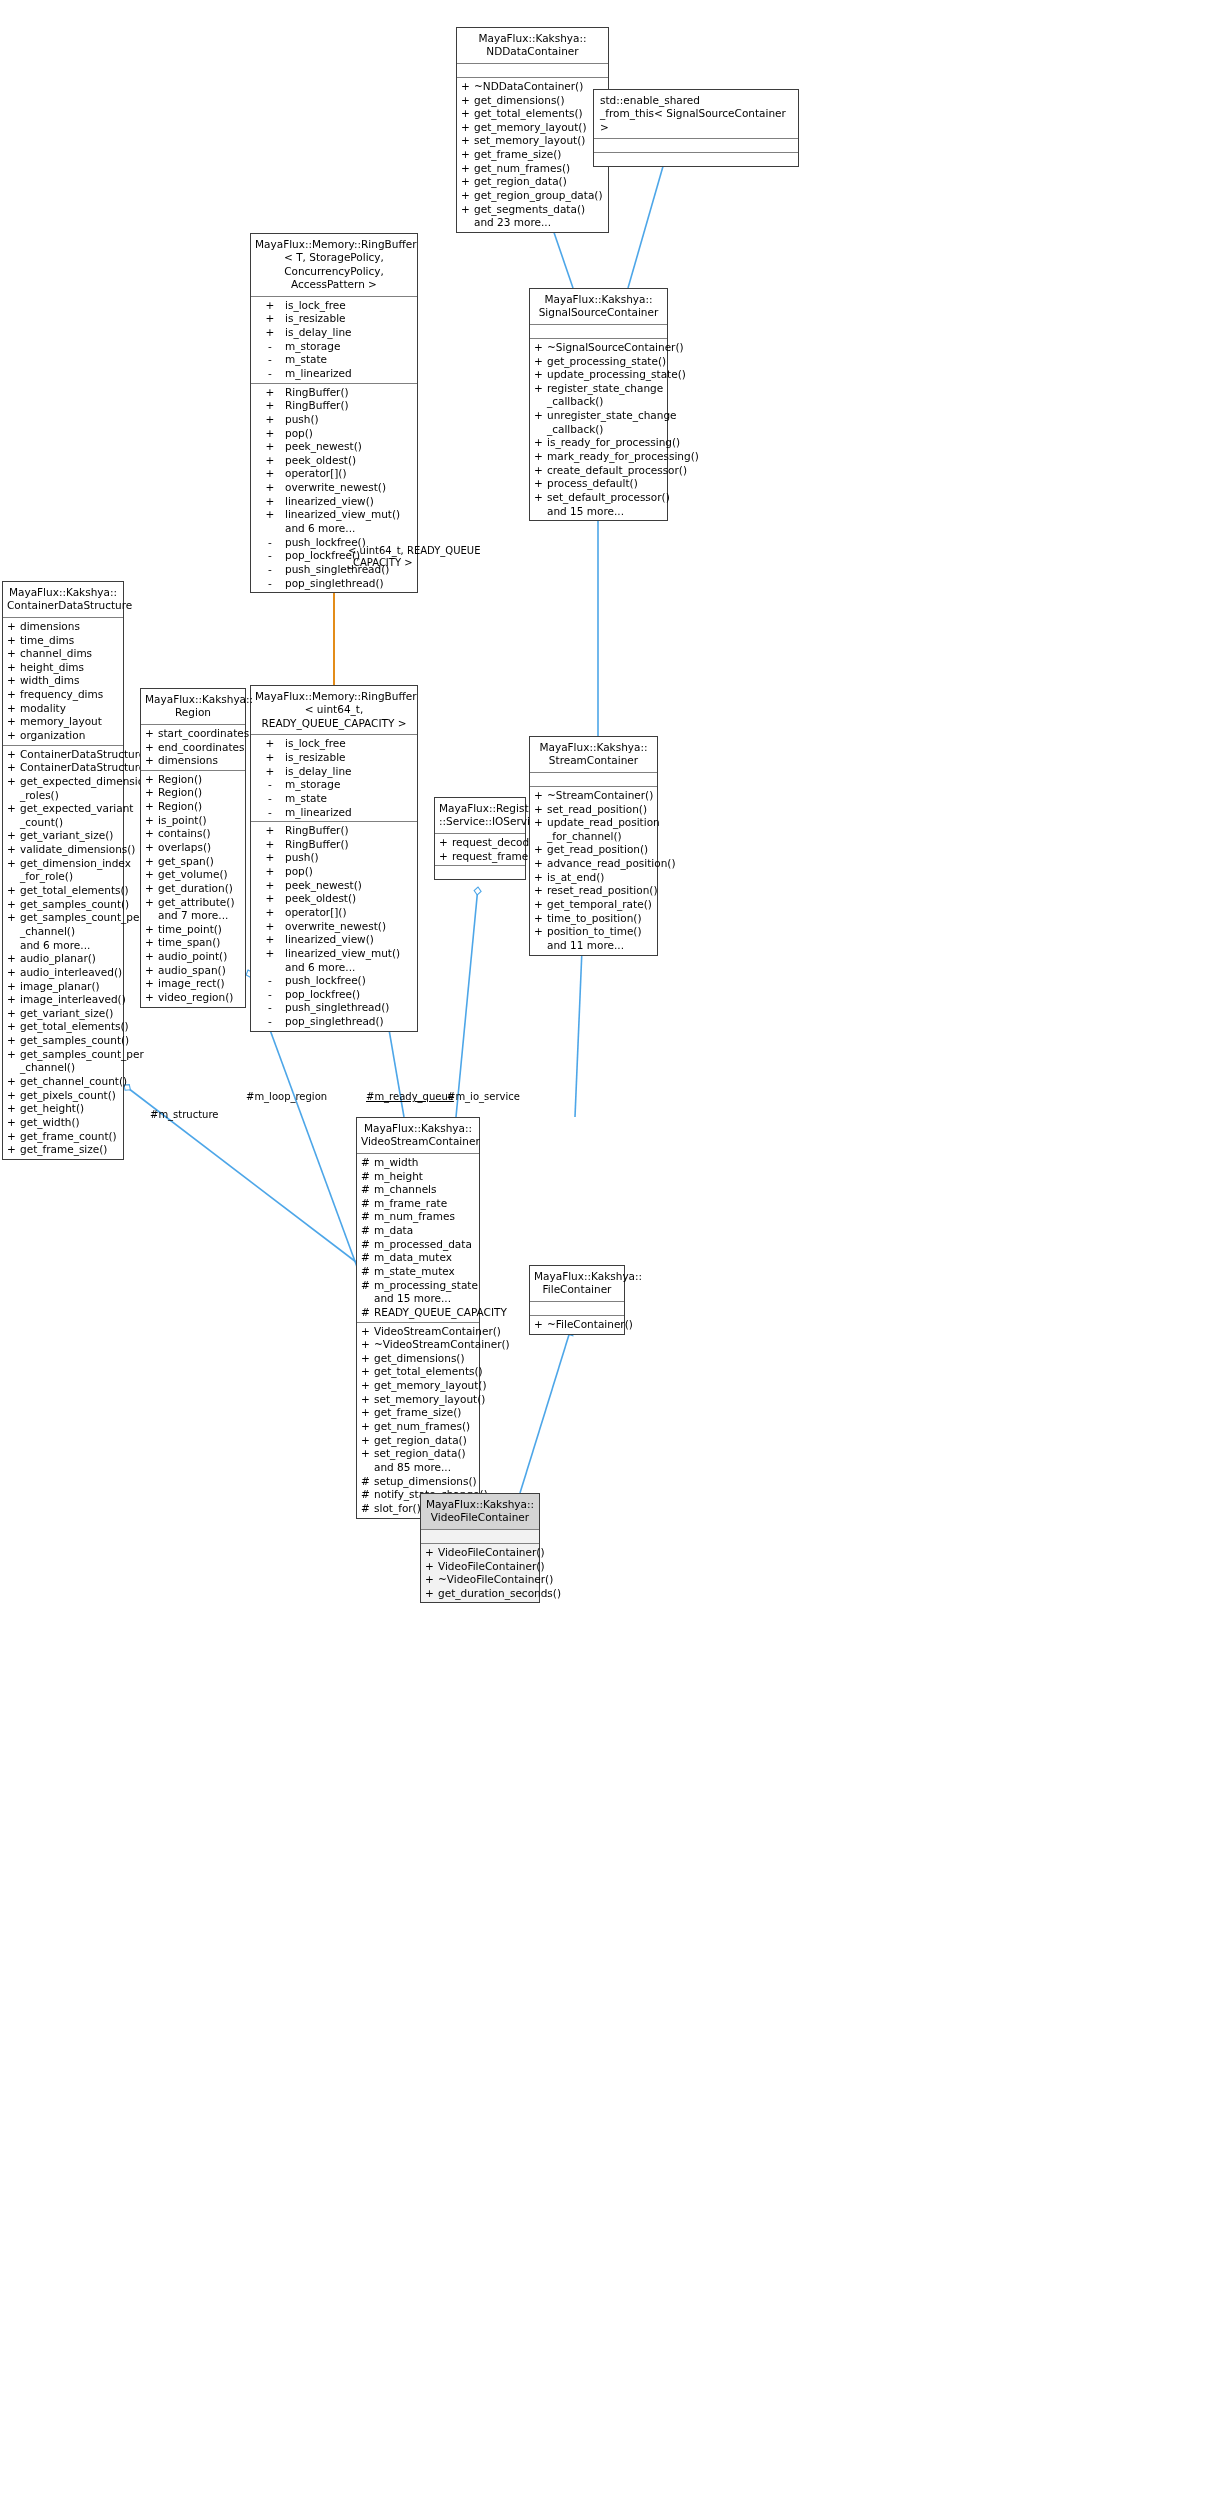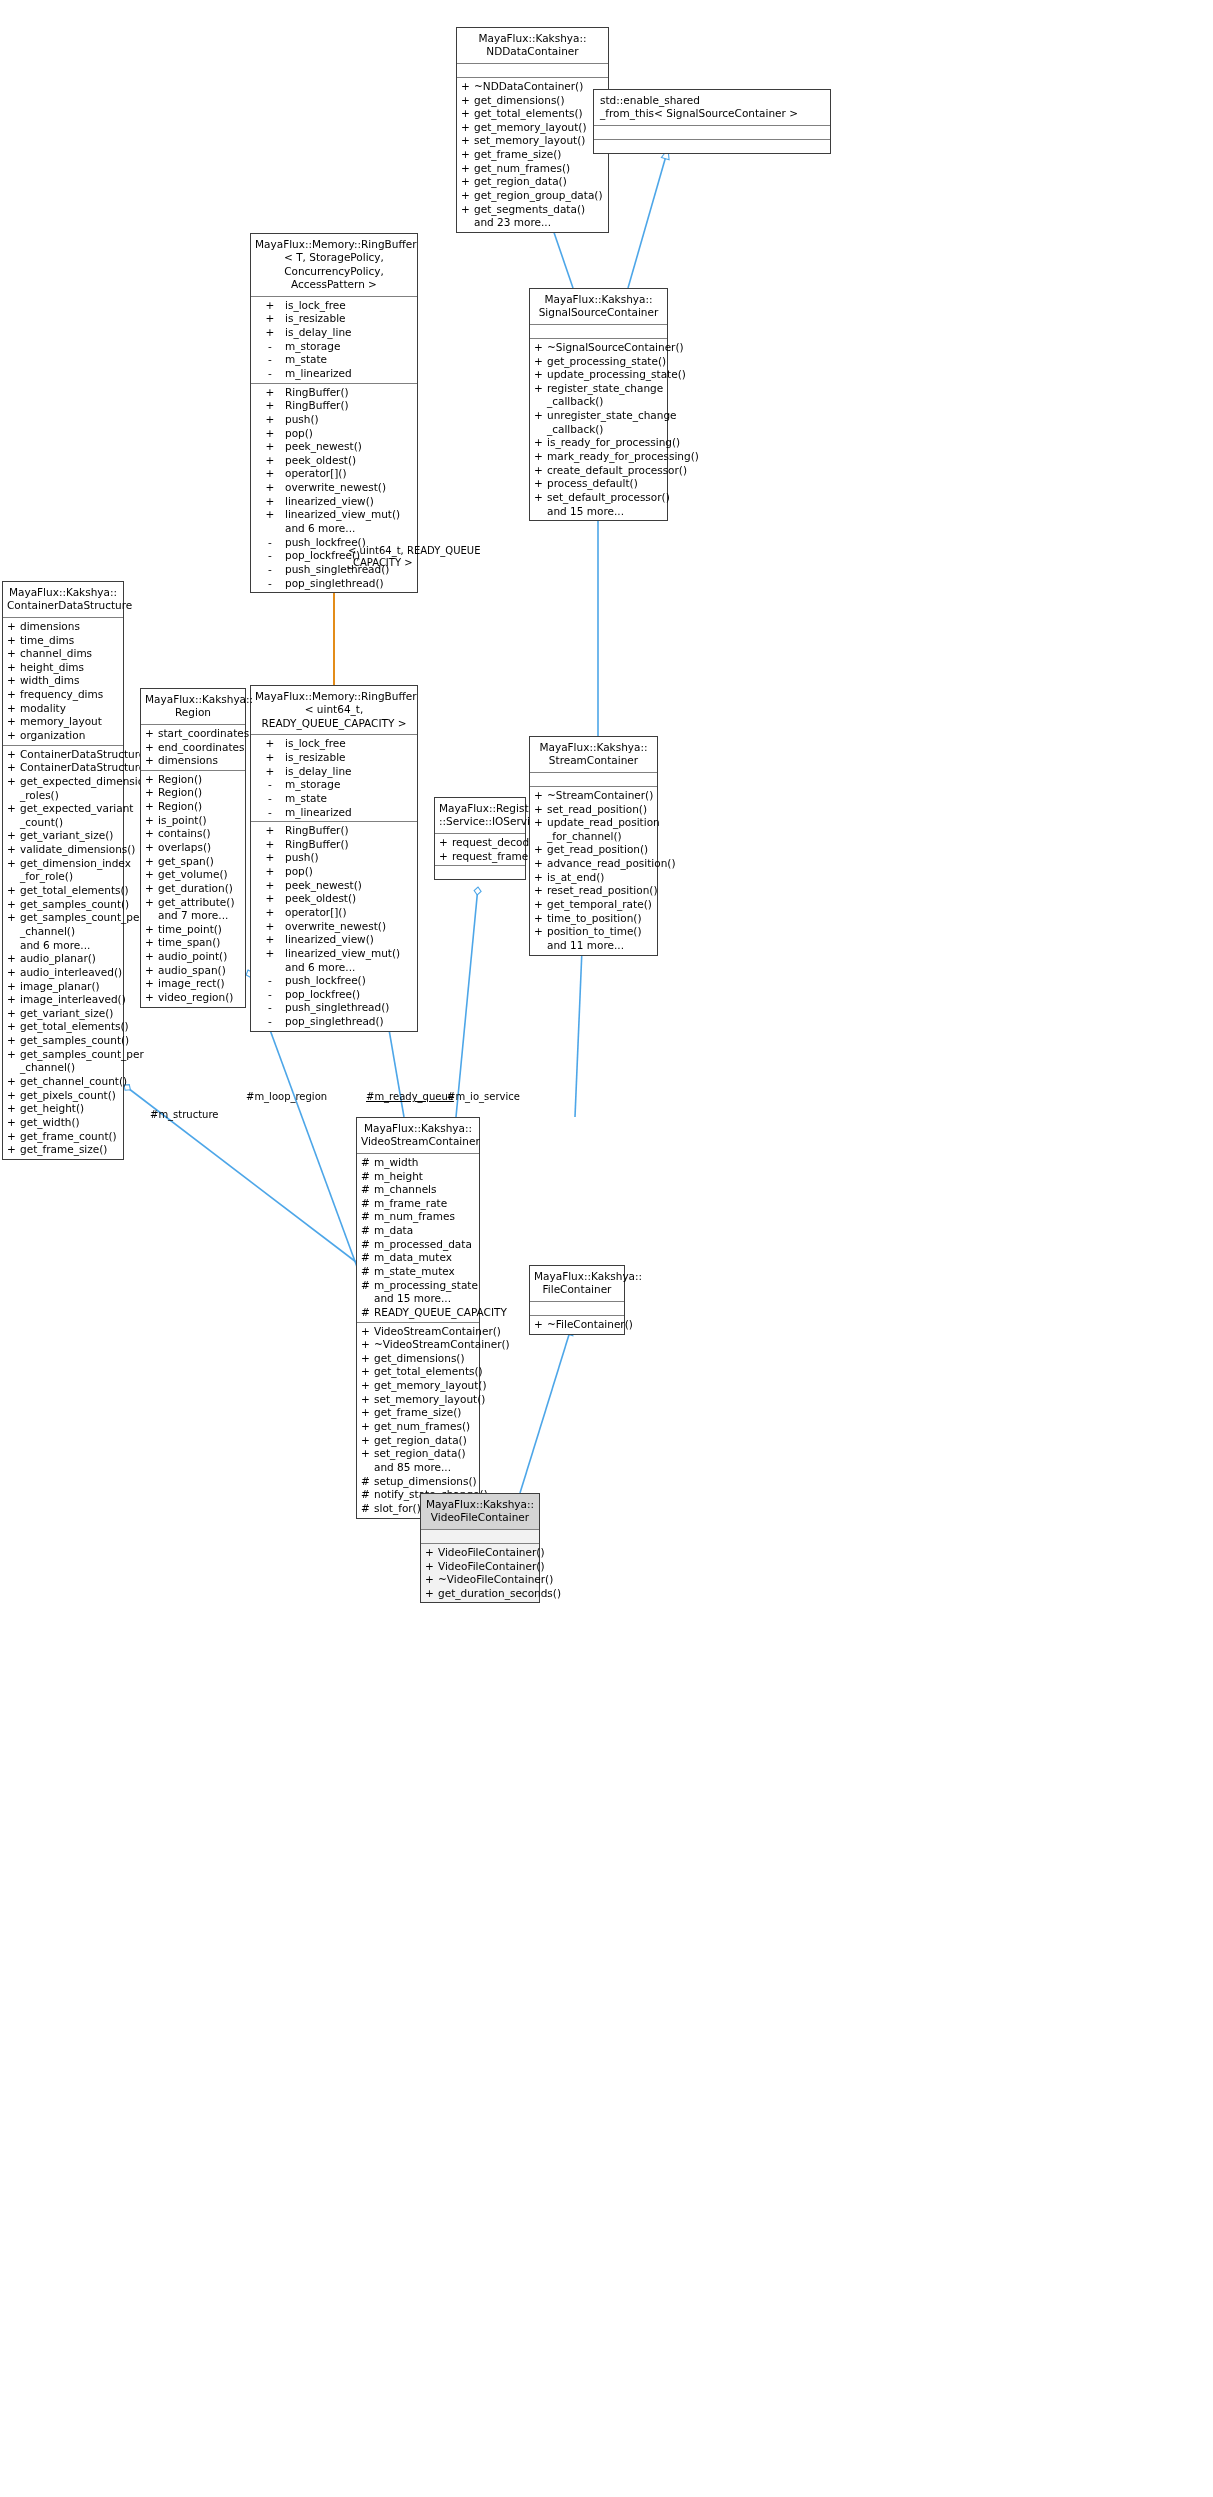--- a/index.html
+++ b/index.html
@@ -117,21 +117,21 @@
         <div class="row"><span class="vis">+</span><span class="nm">set_memory_layout()</span></div>
         <div class="row"><span class="vis">+</span><span class="nm">get_frame_size()</span></div>
         <div class="row"><span class="vis">+</span><span class="nm">get_num_frames()</span></div>
         <div class="row"><span class="vis">+</span><span class="nm">get_region_data()</span></div>
         <div class="row"><span class="vis">+</span><span class="nm">get_region_group_data()</span></div>
         <div class="row"><span class="vis">+</span><span class="nm">get_segments_data()</span></div>
         <div class="row nomark"><span class="nm">and 23 more...</span></div>
       </div>
   </div>
 
-  <div class="node" style="left:593px;top:64px;width:238px;">
+  <div class="node" style="left:593px;top:64px;width:206px;">
     <div class="title" style="text-align:left;padding-left:6px;">std::enable_shared
 _from_this&lt; SignalSourceContainer &gt;</div>
     <div class="sect empty"></div>
     <div class="sect empty"></div>
   </div>
 
   <div class="node" style="left:529px;top:263px;width:139px;">
     <div class="title">MayaFlux::Kakshya::
 SignalSourceContainer</div>
     <div class="sect empty"></div>

